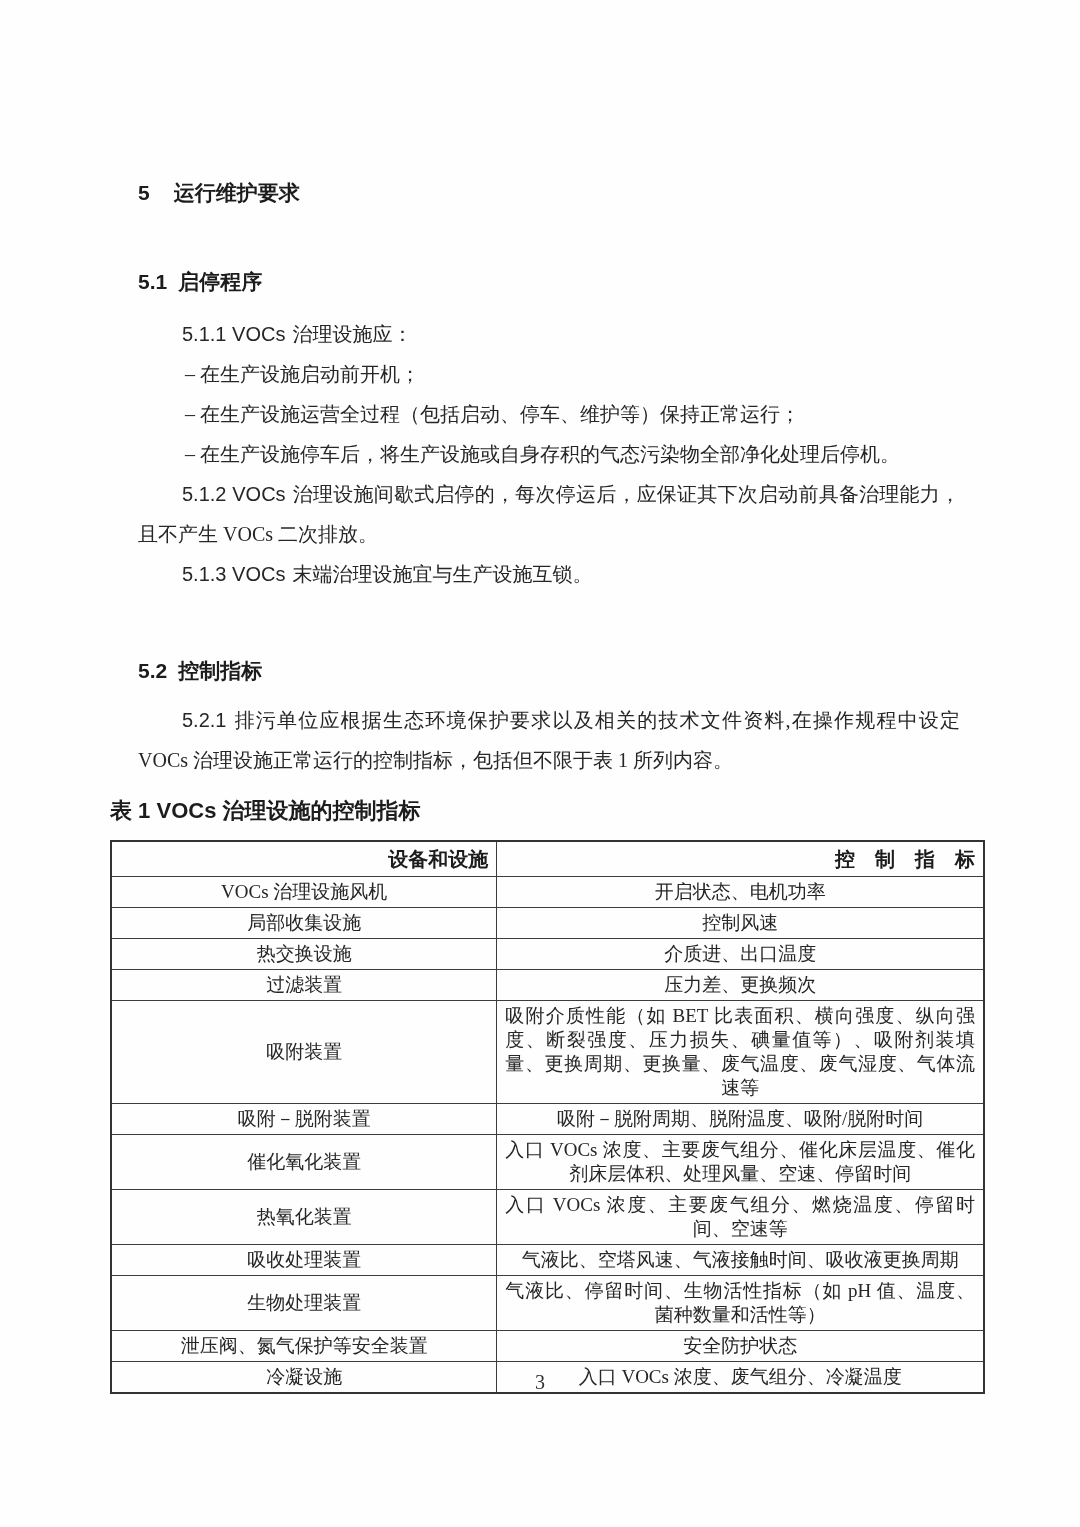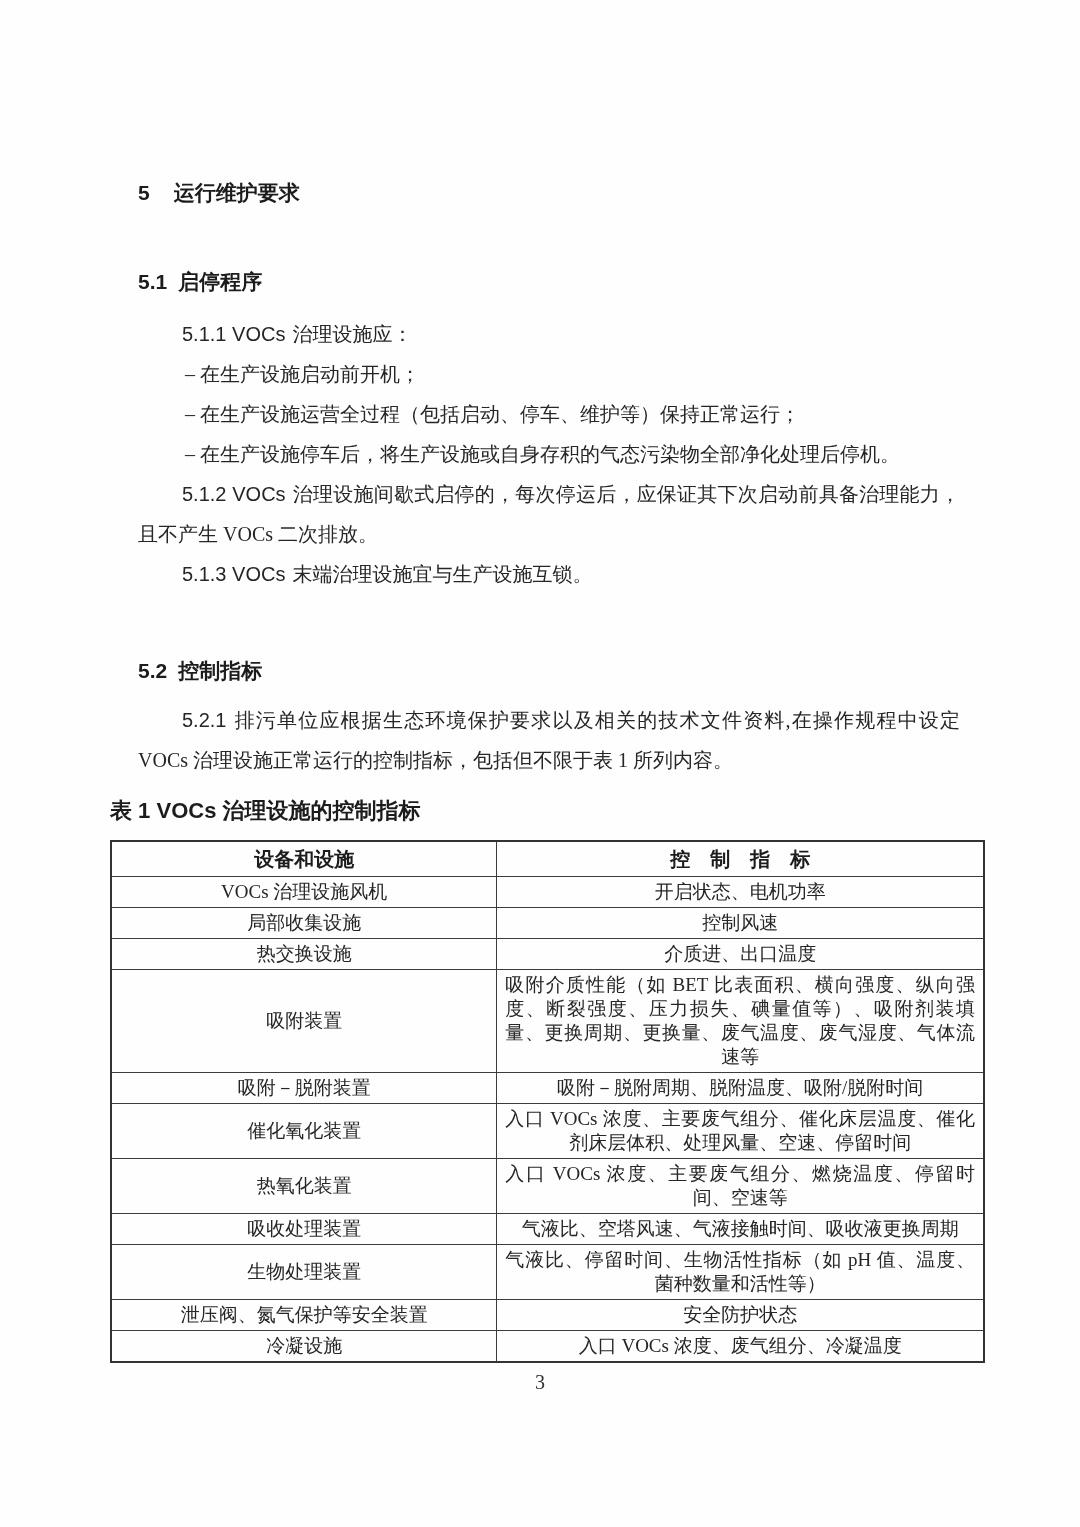--- a/index.html
+++ b/index.html
@@ -80,21 +80,21 @@
     line-height: 24px;
     vertical-align: middle;
     color: #262626;
   }
   table.ctrl th {
     font-family: "Liberation Sans", "DejaVu Sans", sans-serif;
     font-weight: 600;
     font-size: 20px;
     line-height: 26px;
     padding: 4px 8px;
-    text-align: center;
+    text-align: right;
     color: #1c1c1c;
   }
   td.dev {
     text-align: center;
   }
   td.ind {
     text-align: justify;
     text-align-last: center;
     text-justify: inter-ideograph;
   }
@@ -168,20 +168,24 @@
         </tr>
         <tr>
           <td class="dev">局部收集设施</td>
           <td class="ind">控制风速</td>
         </tr>
         <tr>
           <td class="dev">热交换设施</td>
           <td class="ind">介质进、出口温度</td>
         </tr>
         <tr>
+          <td class="dev">过滤装置</td>
+          <td class="ind">压力差、更换频次</td>
+        </tr>
+        <tr>
           <td class="dev">吸附装置</td>
           <td class="ind">吸附介质性能（如 BET 比表面积、横向强度、纵向强度、断裂强度、压力损失、碘量值等）、吸附剂装填量、更换周期、更换量、废气温度、废气湿度、气体流速等</td>
         </tr>
         <tr>
           <td class="dev">吸附－脱附装置</td>
           <td class="ind">吸附－脱附周期、脱附温度、吸附/脱附时间</td>
         </tr>
         <tr>
           <td class="dev">催化氧化装置</td>
           <td class="ind">入口 VOCs 浓度、主要废气组分、催化床层温度、催化剂床层体积、处理风量、空速、停留时间</td>

